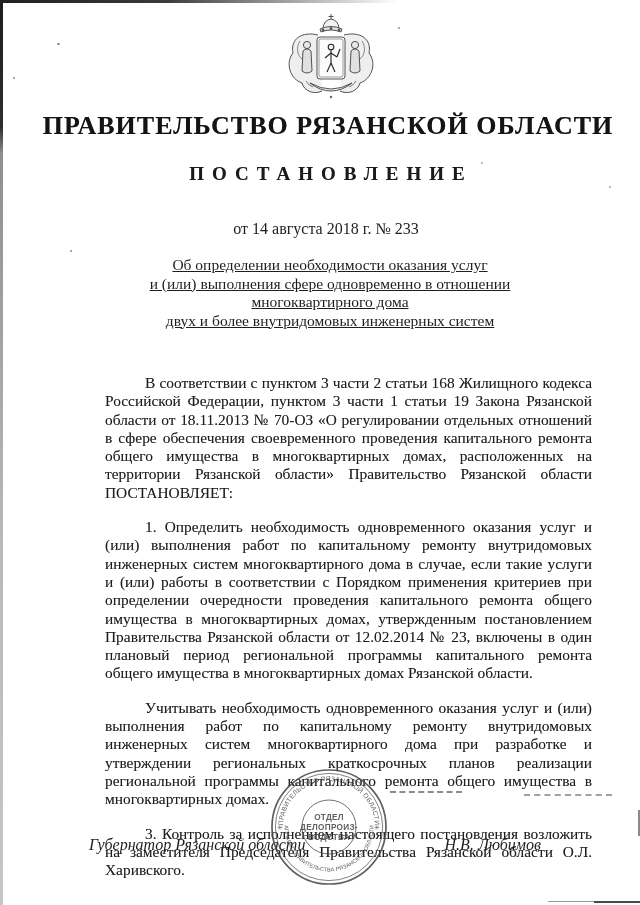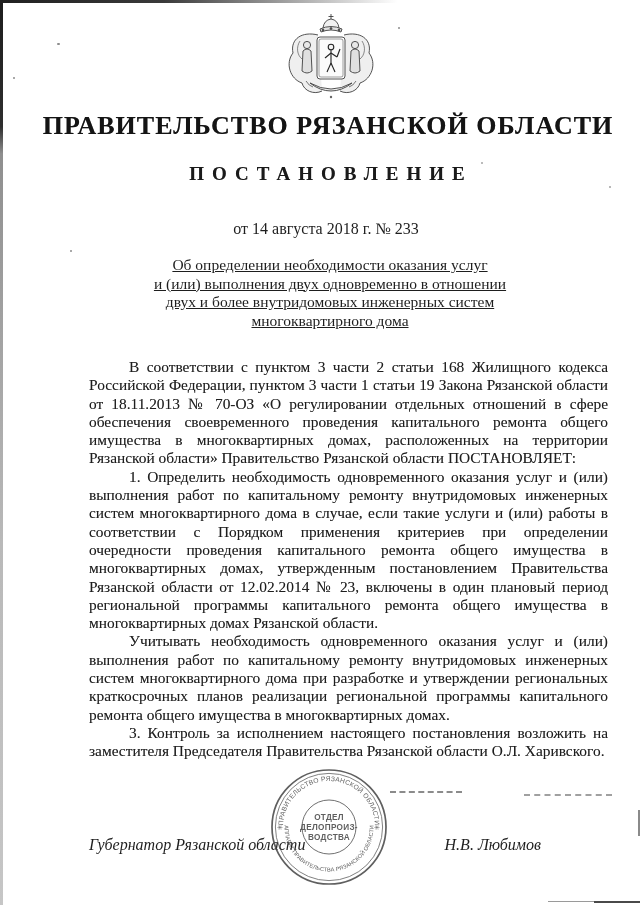--- a/index.html
+++ b/index.html
@@ -28,21 +28,21 @@
     text-align:center;font-size:19px;font-weight:600;letter-spacing:8px;
     color:#1a1a1a;text-shadow:0 0 .4px rgba(0,0,0,.4);}
   .date-line{position:absolute;top:220px;left:0;right:8px;padding-left:20px;
     text-align:center;font-size:16px;}
   .subject{position:absolute;top:256px;left:60px;right:40px;
     text-align:center;font-size:15.5px;line-height:18.5px;text-decoration:underline;}
 
   .body-text{position:absolute;top:358px;left:89px;width:519px;
     font-size:15.4px;line-height:18.3px;text-align:justify;
     text-shadow:0 0 .3px rgba(0,0,0,.35);}
-  .body-text p{margin:0;text-indent:40px;}
+  .body-text p{margin:16px;text-indent:40px;}
 
   .sign-row{position:absolute;top:836px;left:89px;width:452px;
     display:flex;justify-content:space-between;font-size:16px;font-style:italic;}
 
   .stamp{position:absolute;left:269px;top:767px;width:120px;height:120px;opacity:.88;}
   .stamp svg{width:100%;height:100%;}
 </style>
 </head>
 <body>
 
@@ -102,23 +102,23 @@
       </g>
     </svg>
   </div>
 
   <div class="org-name">ПРАВИТЕЛЬСТВО РЯЗАНСКОЙ ОБЛАСТИ</div>
   <div class="doc-type">ПОСТАНОВЛЕНИЕ</div>
   <div class="date-line">от 14 августа 2018 г. № 233</div>
 
   <div class="subject">
     <div>Об определении необходимости оказания услуг</div>
-    <div>и (или) выполнения двух одновременно в отношении</div>
+    <div>и (или) выполнения сфере одновременно в отношении</div>
+    <div>многоквартирного дома</div>
     <div>двух и более внутридомовых инженерных систем</div>
-    <div>многоквартирного дома</div>
   </div>
 
   <div class="body-text">
     <p>В соответствии с пунктом 3 части 2 статьи 168 Жилищного кодекса Российской Федерации, пунктом 3 части 1 статьи 19 Закона Рязанской области от 18.11.2013 № 70-ОЗ «О регулировании отдельных отношений в сфере обеспечения своевременного проведения капитального ремонта общего имущества в многоквартирных домах, расположенных на территории Рязанской области» Правительство Рязанской области ПОСТАНОВЛЯЕТ:</p>
     <p>1. Определить необходимость одновременного оказания услуг и (или) выполнения работ по капитальному ремонту внутридомовых инженерных систем многоквартирного дома в случае, если такие услуги и (или) работы в соответствии с Порядком применения критериев при определении очередности проведения капитального ремонта общего имущества в многоквартирных домах, утвержденным постановлением Правительства Рязанской области от 12.02.2014 № 23, включены в один плановый период региональной программы капитального ремонта общего имущества в многоквартирных домах Рязанской области.</p>
     <p>Учитывать необходимость одновременного оказания услуг и (или) выполнения работ по капитальному ремонту внутридомовых инженерных систем многоквартирного дома при разработке и утверждении региональных краткосрочных планов реализации региональной программы капитального ремонта общего имущества в многоквартирных домах.</p>
     <p>3. Контроль за исполнением настоящего постановления возложить на заместителя Председателя Правительства Рязанской области О.Л. Харивского.</p>
   </div>
 
   <div class="sign-row">

